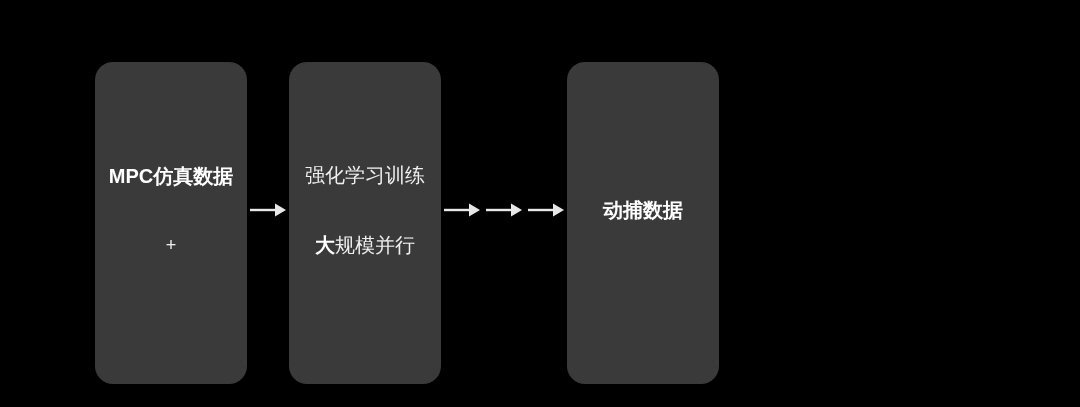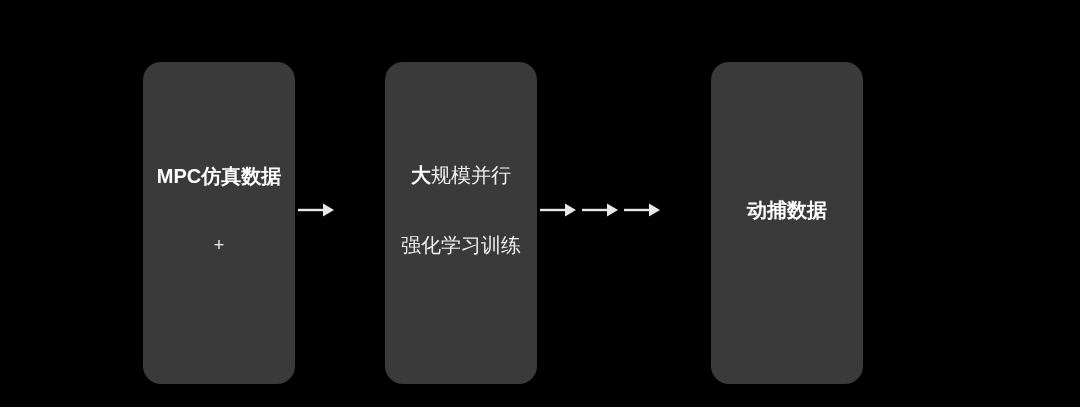--- a/index.html
+++ b/index.html
@@ -31,21 +31,20 @@
     display: flex;
     flex-direction: column;
     justify-content: center;
     align-items: center;
     gap: 45px;
     color: var(--text, #efefef);
     font-size: 20px;
     padding-bottom: 26px;
     box-sizing: border-box;
     text-align: center;
-    margin-left: 48px;
   }
   .arrow {
     flex: 0 0 auto;
     width: 42px;
     height: 322px;
     display: flex;
     align-items: center;
     justify-content: center;
     padding-bottom: 26px;
     box-sizing: border-box;
@@ -77,22 +76,22 @@
   </div>
 
   <div class="arrow">
     <svg width="36" height="16" viewBox="0 0 36 16">
       <rect x="0" y="6.8" width="26" height="2.4"></rect>
       <polygon points="25,1.5 36,8 25,14.5"></polygon>
     </svg>
   </div>
 
   <div class="box">
+    <div class="line">强化学习训练</div>
     <div class="line"><span class="bold">大</span><span>规模并行</span></div>
-    <div class="line">强化学习训练</div>
   </div>
 
   <div class="arrow">
     <svg width="36" height="16" viewBox="0 0 36 16">
       <rect x="0" y="6.8" width="26" height="2.4"></rect>
       <polygon points="25,1.5 36,8 25,14.5"></polygon>
     </svg>
   </div>
 
 

